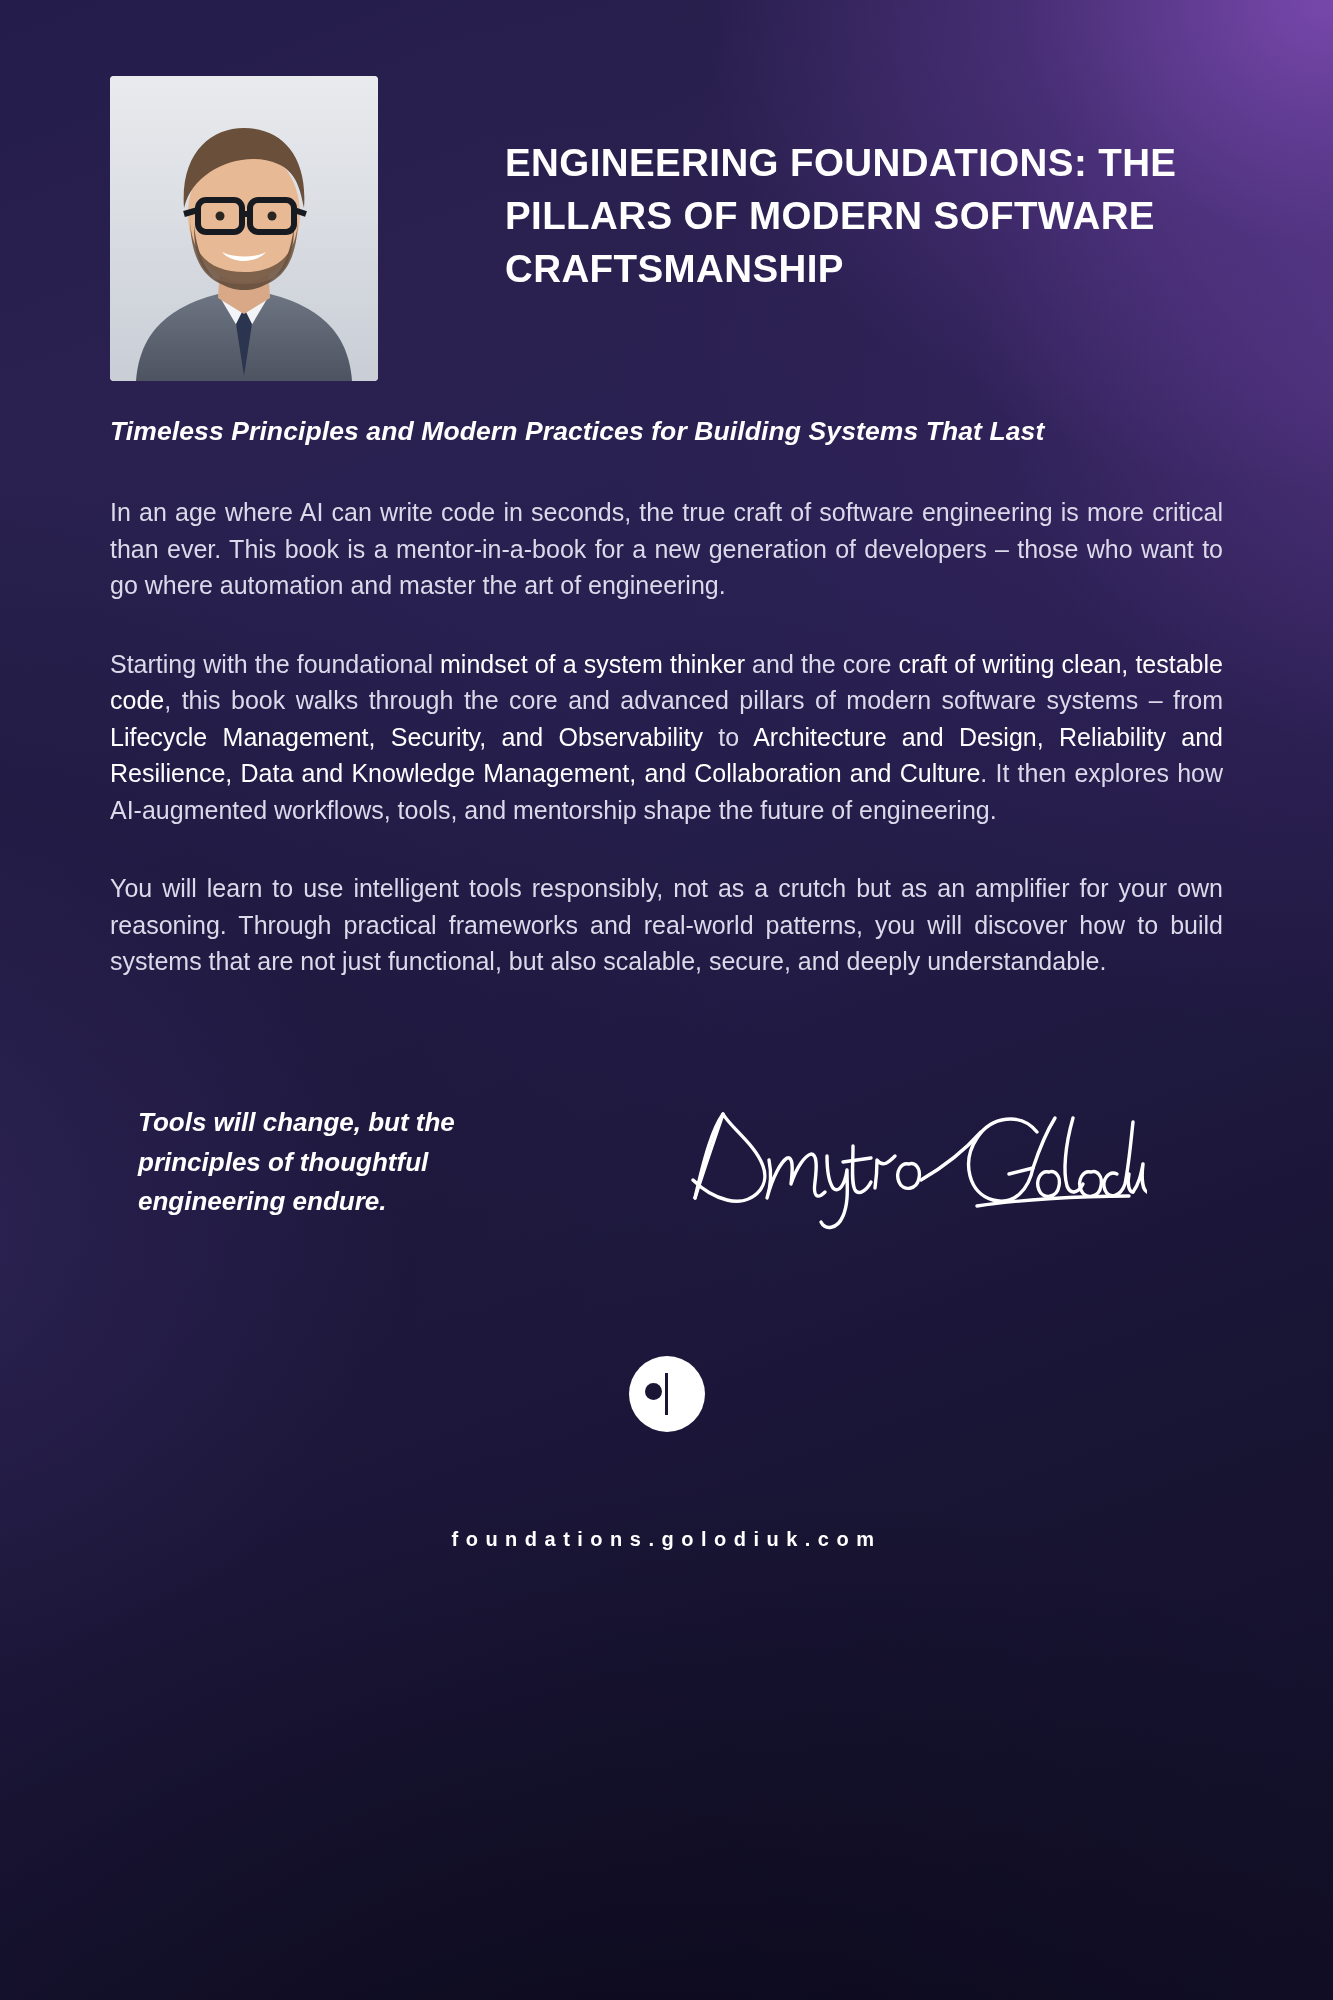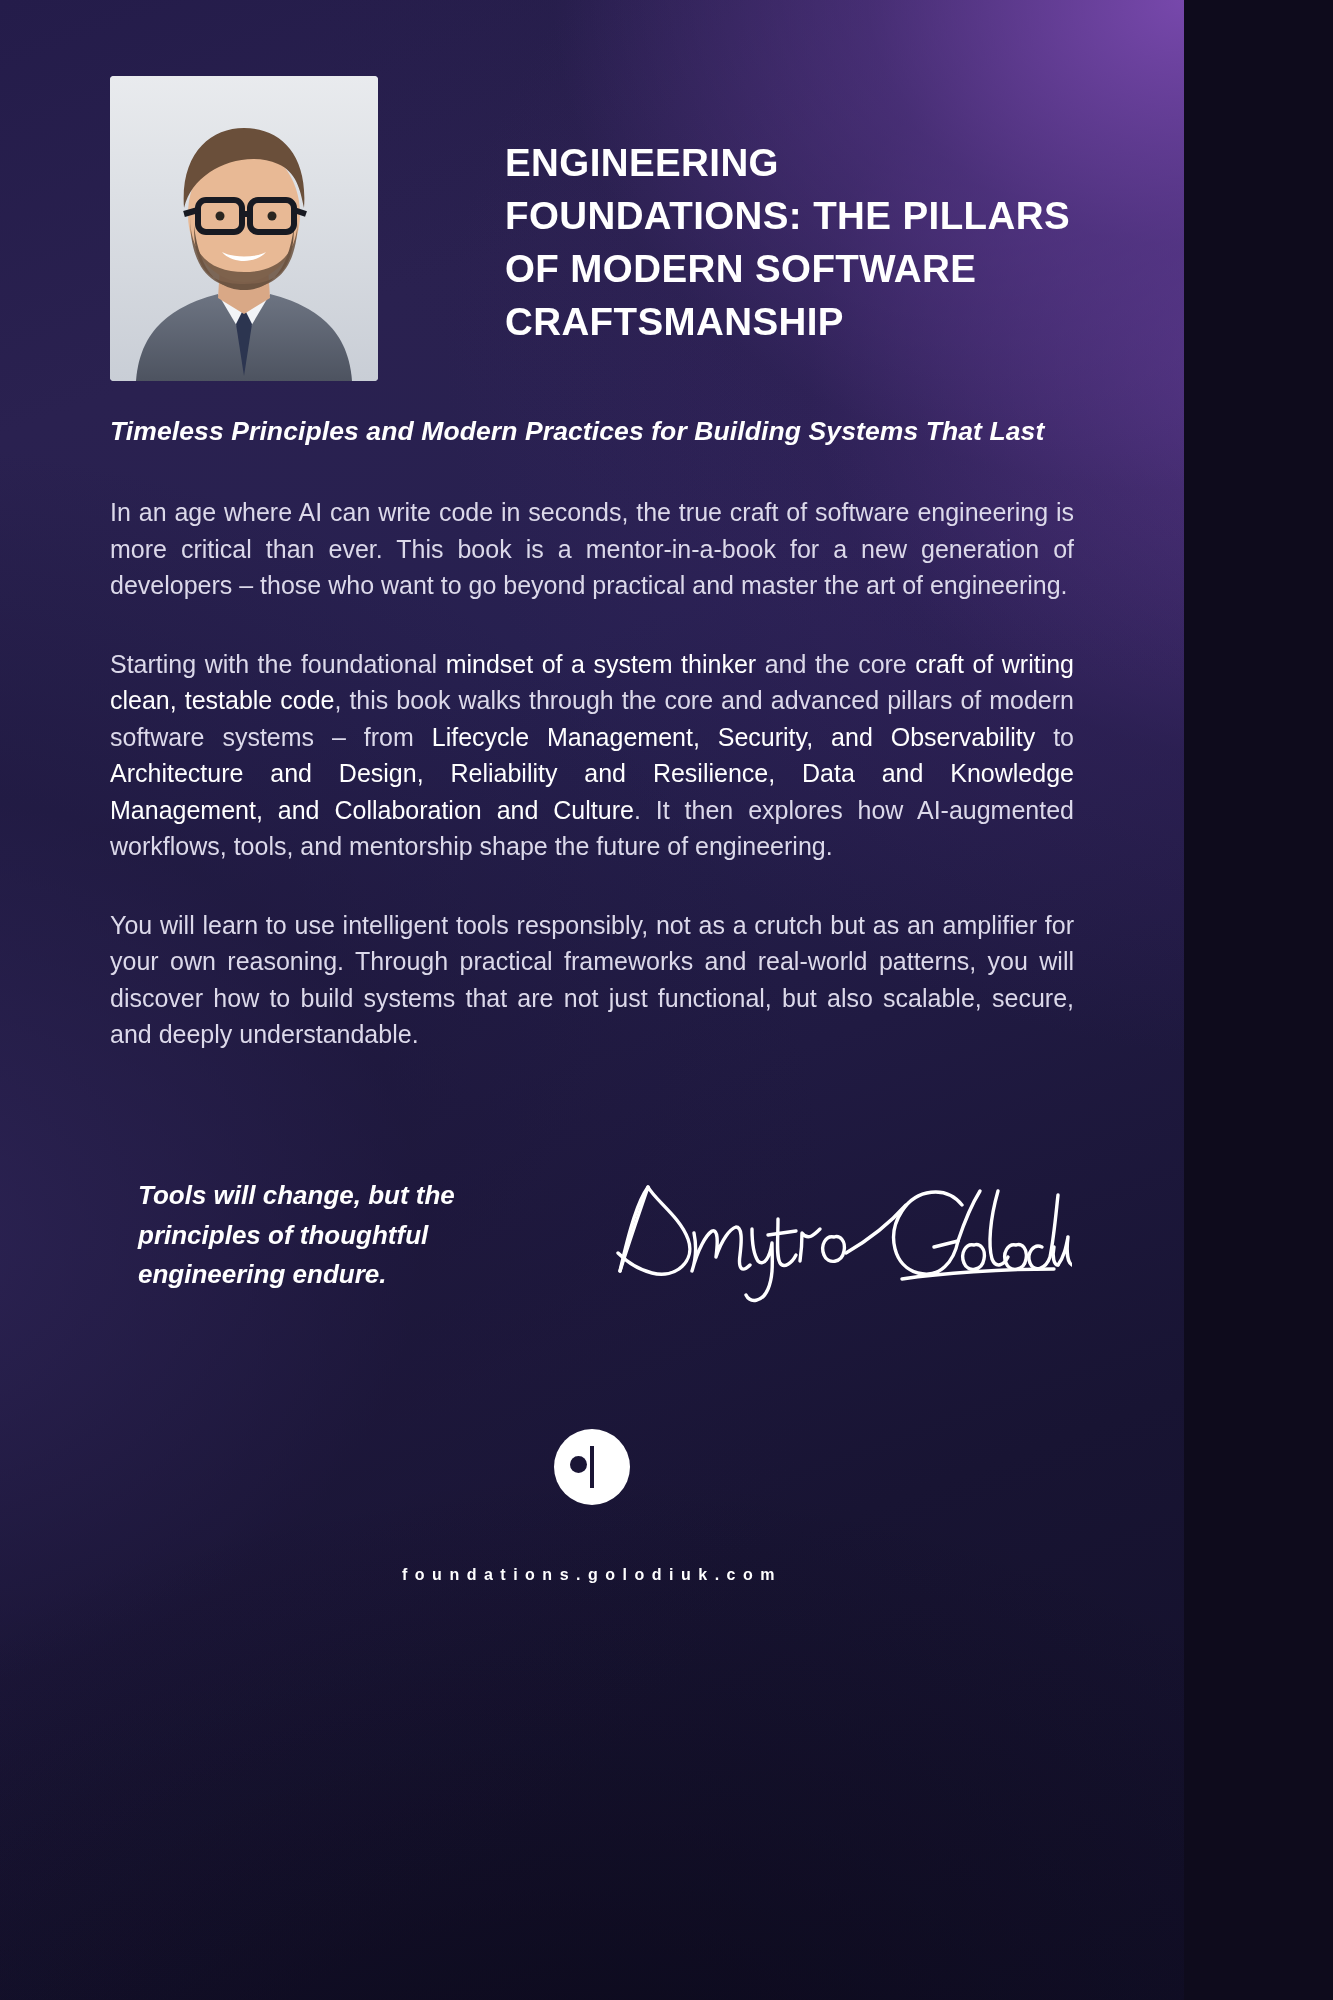--- a/index.html
+++ b/index.html
@@ -4,21 +4,21 @@
 <style>
   * { box-sizing: border-box; margin: 0; padding: 0; }
   html, body {
     width: 1333px;
     height: 2000px;
     background: #0e0b1c;
     font-family: "Liberation Sans", sans-serif;
   }
   .page {
     position: relative;
-    width: 1184px;
+    width: 1333px;
     height: 2000px;
     overflow: hidden;
     background:
       radial-gradient(ellipse 900px 700px at 100% 0%, rgba(123,74,176,0.95) 0%, rgba(90,56,140,0.55) 35%, rgba(40,27,70,0.10) 70%, rgba(20,16,40,0) 100%),
       radial-gradient(ellipse 1100px 900px at 110% 18%, rgba(106,63,158,0.75) 0%, rgba(60,38,104,0.35) 45%, rgba(22,18,44,0) 78%),
       radial-gradient(ellipse 1200px 1000px at -10% 62%, rgba(46,36,86,0.85) 0%, rgba(28,22,56,0.5) 45%, rgba(16,13,34,0) 80%),
       linear-gradient(160deg, #241c4a 0%, #2a2150 18%, #272050 35%, #201a42 55%, #181433 75%, #120f28 100%);
   }
   .page::after {
     content: "";
@@ -133,24 +133,24 @@
     position: absolute;
     left: 16px;
     top: 27px;
     width: 17px;
     height: 17px;
     border-radius: 50%;
     background: #1a1535;
   }
 
   .site-url {
-    margin-top: 61px;
+    margin-top: 96px;
     text-align: center;
     color: #ffffff;
-    font-size: 16px;
+    font-size: 20px;
     font-weight: bold;
     letter-spacing: 7.5px;
   }
 </style>
 </head>
 <body>
 
 <div class="page">
   <div class="content">
 
@@ -197,21 +197,21 @@
 
           <path d="M112 176 C122 188 146 188 156 176 C146 182 122 182 112 176 Z" fill="#ffffff"></path>
         </svg>
       </div>
       <h1 class="title">ENGINEERING FOUNDATIONS: THE PILLARS OF MODERN SOFTWARE CRAFTSMANSHIP</h1>
     </div>
 
     <div class="body-wrap">
       <div class="subtitle">Timeless Principles and Modern Practices for Building Systems That Last</div>
 
-      <p class="para">In an age where AI can write code in seconds, the true craft of software engineering is more critical than ever. This book is a mentor-in-a-book for a new generation of developers – those who want to go beyond practical and master the art of engineering.</p>
+      <p class="para">In an age where AI can write code in seconds, the true craft of software engineering is more critical than ever. This book is a mentor-in-a-book for a new generation of developers – those who want to go where automation and master the art of engineering.</p>
 
       <p class="para"><span>Starting with the foundational </span><b>mindset of a system thinker</b><span> and the core </span><b>craft of writing clean, testable code</b><span>, this book walks through the core and advanced pillars of modern software systems – from </span><b>Lifecycle Management, Security, and Observability</b><span> to </span><b>Architecture and Design, Reliability and Resilience, Data and Knowledge Management, and Collaboration and Culture</b><span>. It then explores how AI-augmented workflows, tools, and mentorship shape the future of engineering.</span></p>
 
       <p class="para">You will learn to use intelligent tools responsibly, not as a crutch but as an amplifier for your own reasoning. Through practical frameworks and real-world patterns, you will discover how to build systems that are not just functional, but also scalable, secure, and deeply understandable.</p>
     </div>
 
     <div class="quote-row">
       <div class="quote">Tools will change, but the principles of thoughtful engineering endure.</div>
       <div class="signature">
         <svg width="470" height="150" viewBox="0 0 470 150" aria-hidden="true">

